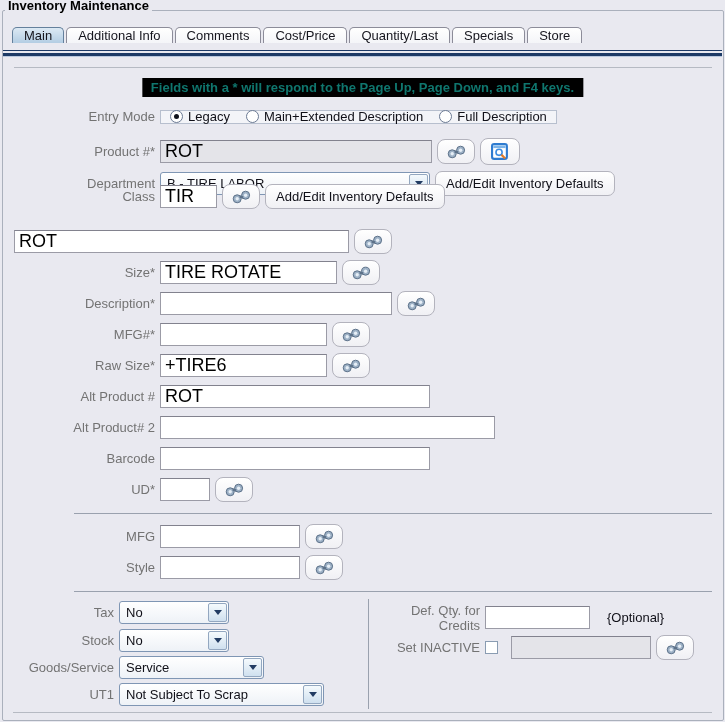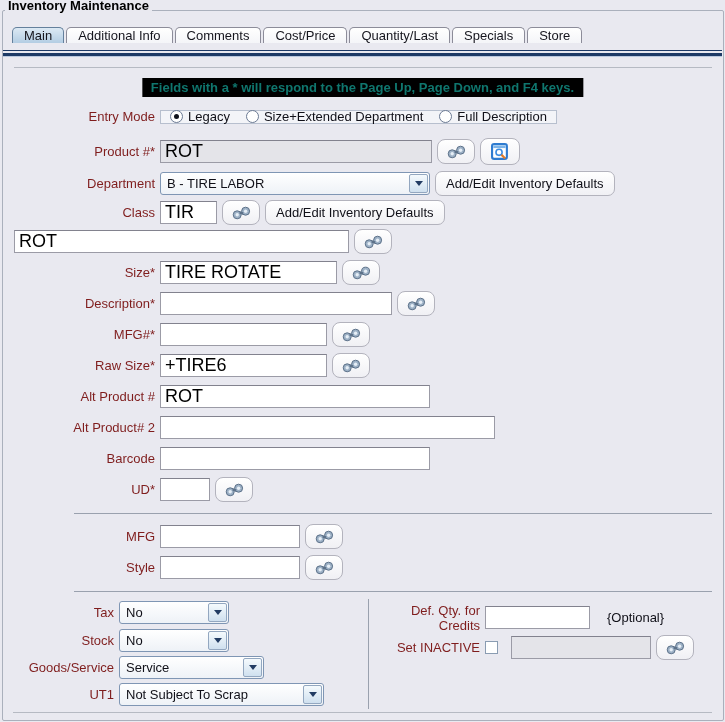--- a/index.html
+++ b/index.html
@@ -23,21 +23,21 @@
   .hairline{position:absolute;height:1px;background:#b6bac3;}
   .sep{position:absolute;left:74px;right:13px;height:1px;background:#9aa1ae;}
   .vdiv{position:absolute;width:1px;background:#9aa1ae;}
 
   
   .banner{position:absolute;top:78px;left:50%;transform:translateX(-50%);background:#000;color:#0f766e;
           font-weight:bold;padding:2px 9px;white-space:nowrap;}
 
   
   .row{position:absolute;left:14px;display:flex;align-items:center;gap:5px;height:25px;}
-  .lbl{width:141px;text-align:right;flex:0 0 141px;color:#7f1d1d;}
+  .lbl{width:141px;text-align:right;flex:0 0 141px;color:#737373;}
   .row.bl .lbl{width:100px;flex:0 0 100px;}
   .row.br .lbl{width:106px;flex:0 0 106px;}
 
   .field{height:23px;border:1px solid #9b9ba6;border-top-color:#82828e;background:#fff;
          font-family:"Liberation Sans",sans-serif;font-size:18px;padding:0 4px;color:#000;}
   .field.readonly{background:#e4e4e9;}
 
   
   .dd{position:relative;height:23px;border:1px solid #7f96b4;border-radius:3px;
       background:linear-gradient(#ffffff,#eef2f7);display:flex;align-items:center;padding:0 24px 0 6px;cursor:default;}
@@ -105,21 +105,21 @@
 
   <div class="row" style="top:104px;">
     <span class="lbl">Entry Mode</span>
     <div class="radio-group">
       <span class="radio-opt">
         <span class="radio checked"></span>
         <span>Legacy</span>
       </span>
       <span class="radio-opt">
         <span class="radio"></span>
-        <span>Size+Extended Department</span>
+        <span>Main+Extended Description</span>
       </span>
       <span class="radio-opt">
         <span class="radio"></span>
         <span>Full Description</span>
       </span>
     </div>
   </div>
 
   <div class="row" style="top:139px;">
     <span class="lbl">Product #*</span>
@@ -151,21 +151,21 @@
     <span class="lbl">Department</span>
     <div class="dd" style="width:270px;">
       <span>B - TIRE LABOR</span>
       <span class="arrowbox">
           <span class="tri"></span>
         </span>
     </div>
     <button class="btn">Add/Edit Inventory Defaults</button>
   </div>
 
-  <div class="row" style="top:200px;">
+  <div class="row" style="top:184px;">
     <span class="lbl">Class</span>
     <input class="field" style="width: 57px;" value="TIR">
     <button class="icon-btn">
       <span class="icon">
         <svg width="19" height="14" viewBox="0 0 19 14">
             <circle cx="5.2" cy="8.8" r="4" fill="#9db1c6" stroke="#5c7189"></circle>
             <circle cx="13.6" cy="5.2" r="4" fill="#9db1c6" stroke="#5c7189"></circle>
             <line x1="7.6" y1="6.4" x2="11.2" y2="7.6" stroke="#5c7189" stroke-width="2.2"></line>
             <circle cx="5.2" cy="8.8" r="1.7" fill="#e6eef6"></circle>
             <circle cx="13.6" cy="5.2" r="1.7" fill="#e6eef6"></circle>

